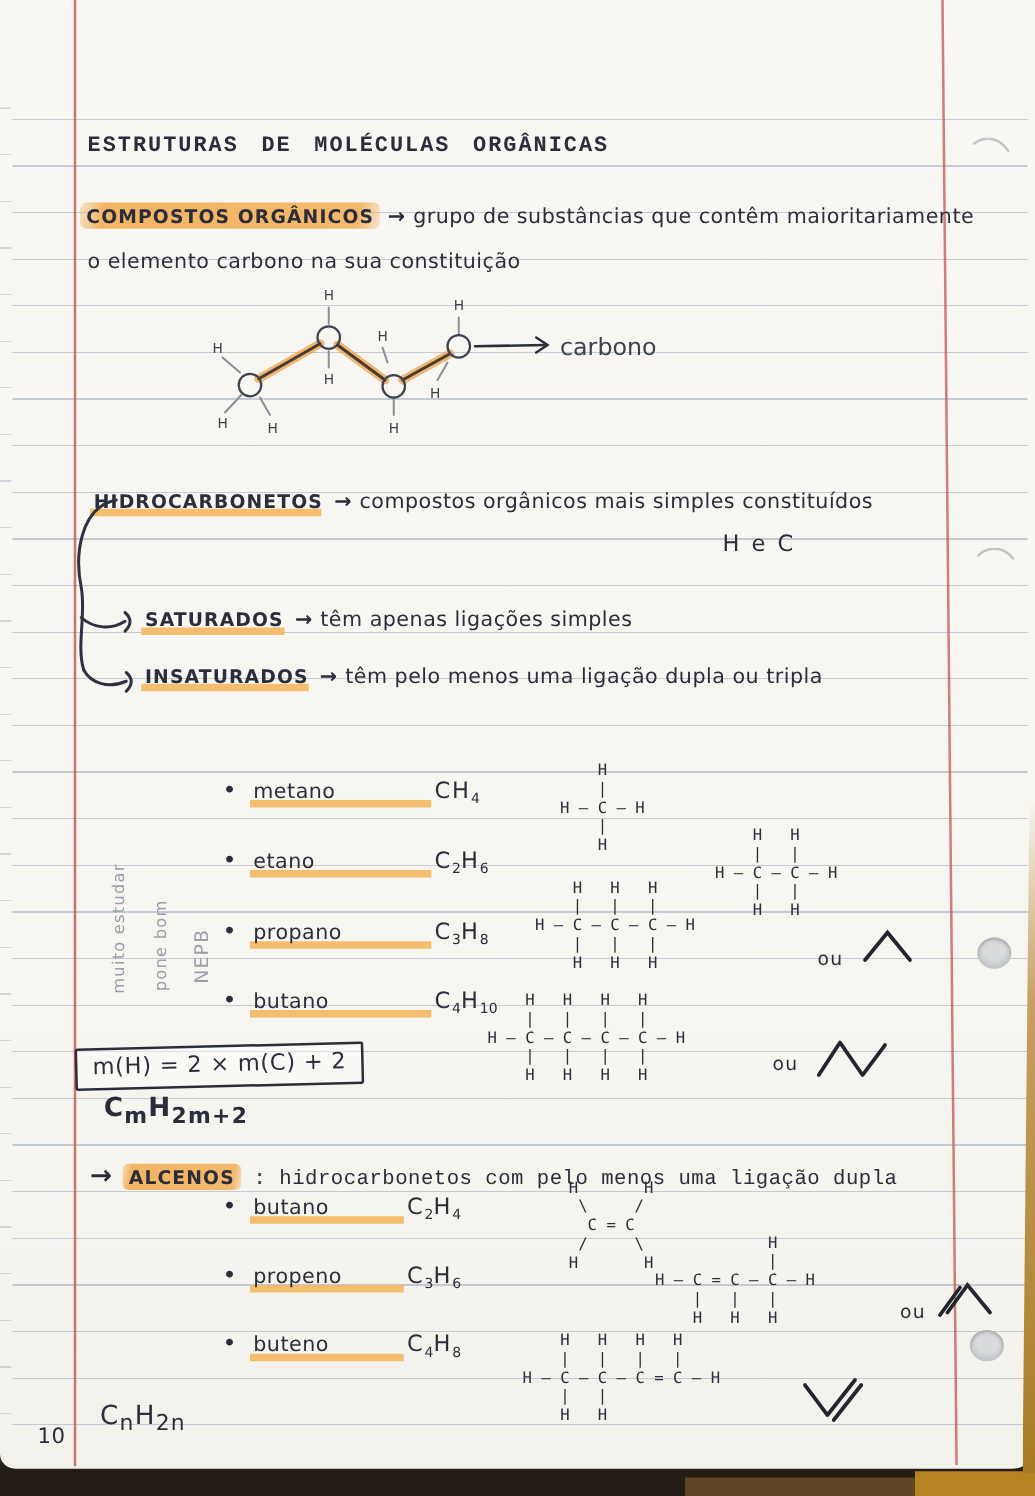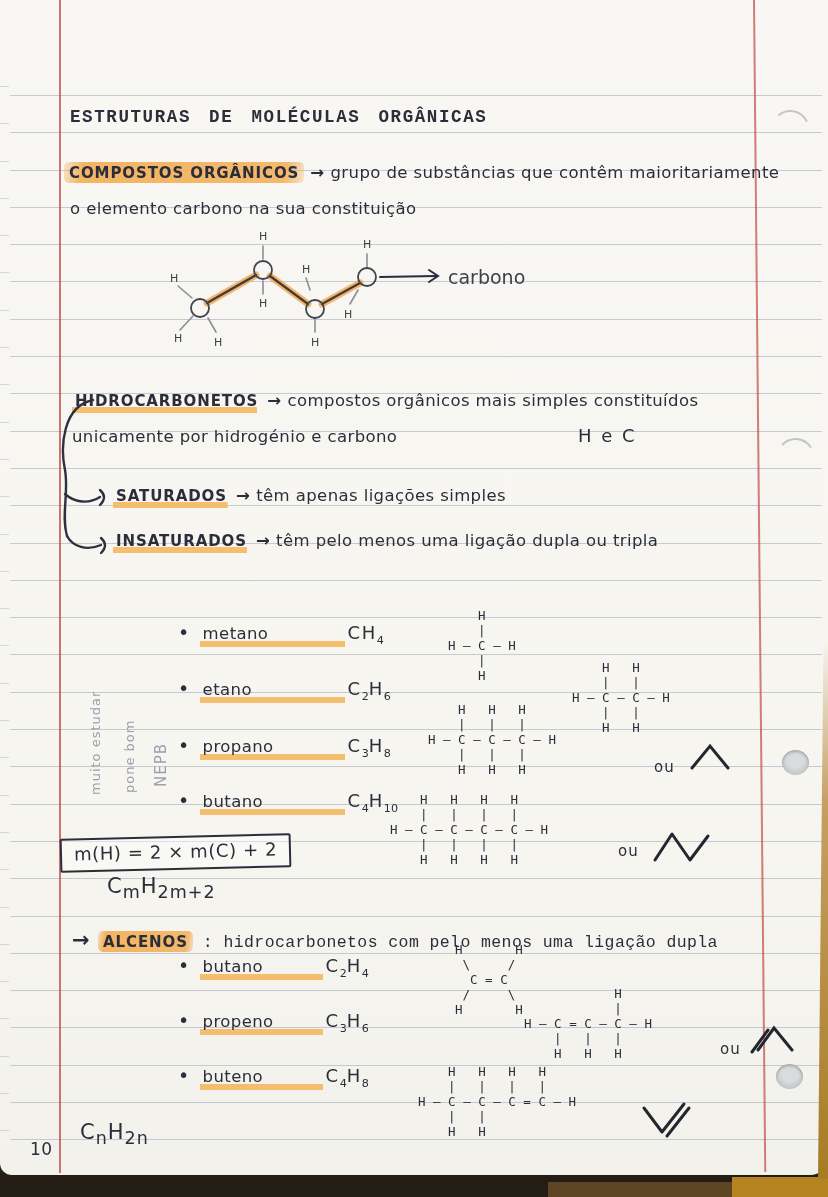--- a/index.html
+++ b/index.html
@@ -128,21 +128,20 @@
     <g stroke="#2b2e3a" stroke-width="2" stroke-linecap="round" fill="none">
       <line x1="250" y1="51" x2="306" y2="50"></line>
         <path d="M299 44 l9 6 -9 6"></path>
     </g>
     <text x="318" y="58" font-size="19" fill="#2b2e3a">carbono</text>
   </svg>
 
   <div class="hw" style="left:72px;top:392px;">
     <span class="term hl-under">HIDROCARBONETOS</span><span class="arrow">→</span><span>compostos orgânicos mais simples constituídos</span>
   </div>
-  <div class="hw" style="left:72px;top:428px;">unicamente por hidrogénio e carbono</div>
   <div class="hw" style="left:578px;top:426px;font-size:18px;letter-spacing:2px;">H e C</div>
 
   <svg style="left:55px;top:394px;" width="60" height="170" viewBox="0 0 60 170">
     <g fill="none" stroke="#2e3140" stroke-width="2.4" stroke-linecap="round">
       <path d="M38 6 C 8 12 5 52 10 76 C 14 98 6 122 12 142"></path>
       <path d="M10 100 C 20 109 34 110 45 103"></path>
         <path d="M45 96 q 8 7 0 15"></path>
       <path d="M12 142 C 18 153 32 157 46 151"></path>
         <path d="M46 144 q 8 7 0 15"></path>
     </g>
@@ -206,21 +205,21 @@
     |   |   |   |
 H – C – C – C – C – H
     |   |   |   |
     H   H   H   H</div>
   <div class="orword" style="left:618px;top:842px;">ou</div>
   <svg style="left:652px;top:828px;" width="66" height="40" viewBox="0 0 66 40">
     <polyline points="3,32 20,6 38,32 56,8" fill="none" stroke="#23262f" stroke-width="3" stroke-linecap="round" stroke-linejoin="round"></polyline>
   </svg>
 
   <div class="rulebox hw" style="left:60px;top:836px;">m(H) = 2 × m(C) + 2</div>
-  <div class="hw gform" style="left:107px;top:874px;"><span>C</span><sub>m</sub><span>H</span><sub>2m+2</sub></div>
+  <div class="hw gform" style="left:83px;top:874px;font-weight:bold;"><span>C</span><sub>m</sub><span>H</span><sub>2m+2</sub></div>
 
   <div class="hw" style="left:72px;top:928px;">
     <span class="big-arrow">→</span><span class="term hl-full">ALCENOS</span><span style="padding-left:10px;font-family:Liberation Mono, monospace;">: hidrocarbonetos com pelo menos uma ligação dupla</span>
   </div>
 
   <div class="row hw" style="left:178px;top:955px;">
     <span class="bullet">•</span>
     <span class="cname hl-under" style="width:120px;">butano</span>
     <span class="formula"><span>C</span><sub>2</sub><span>H</span><sub>4</sub></span>
   </div>

